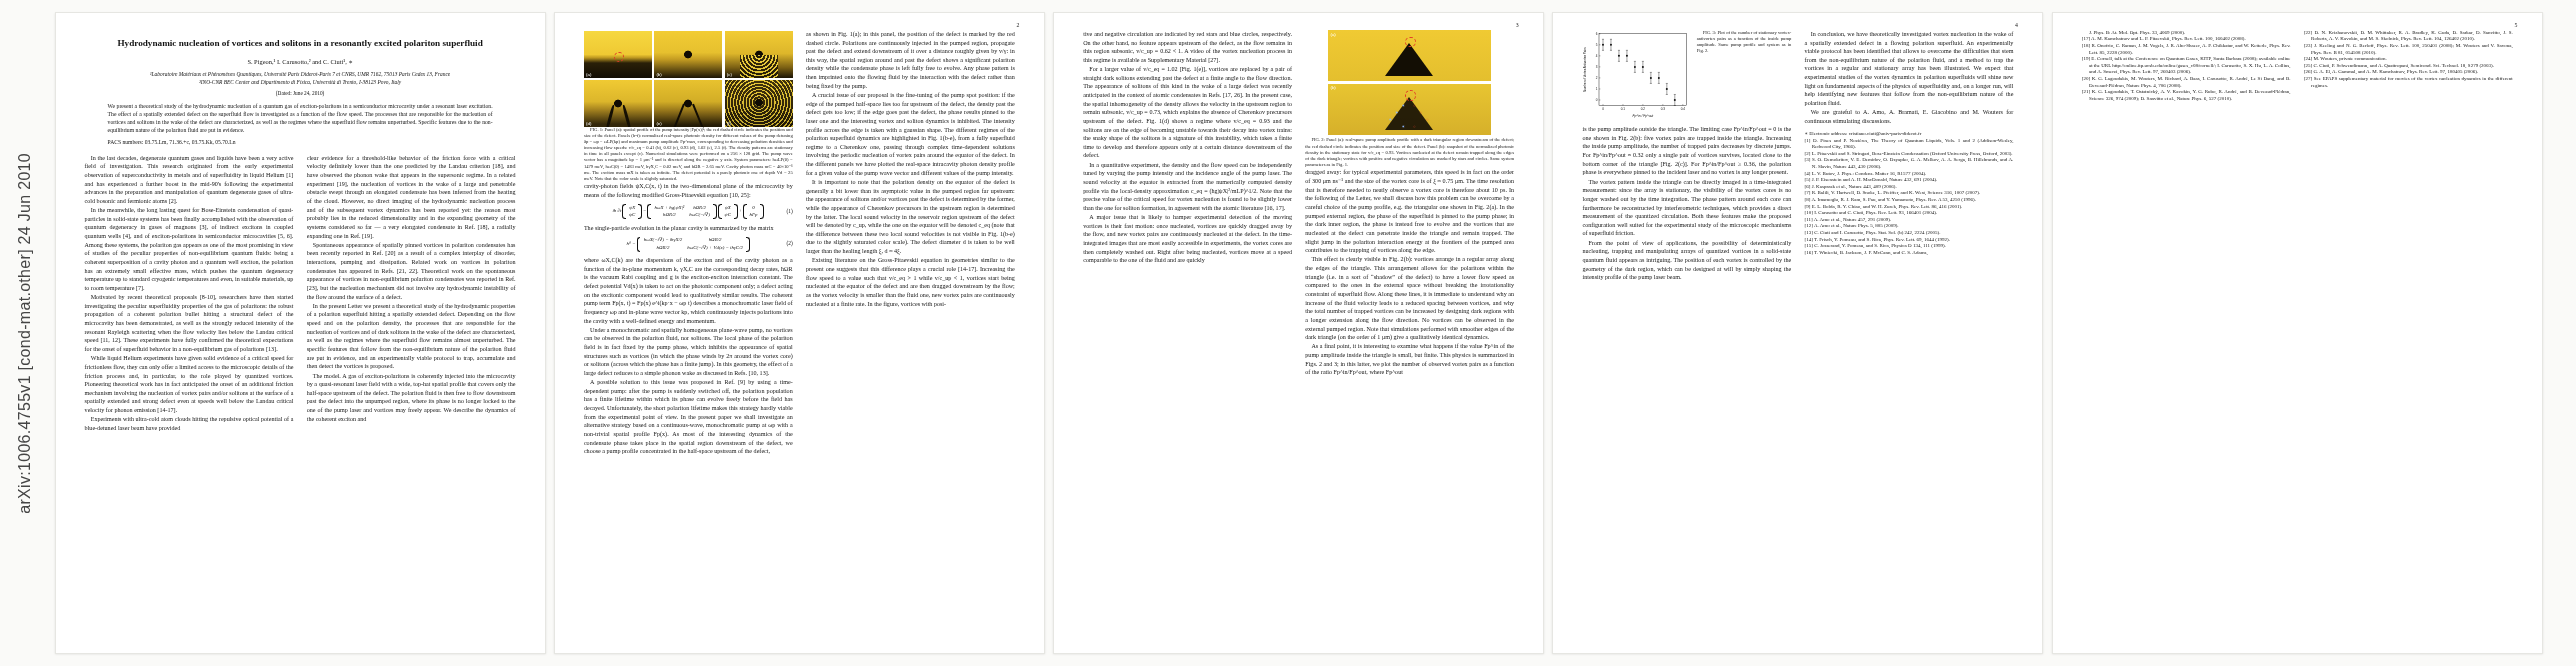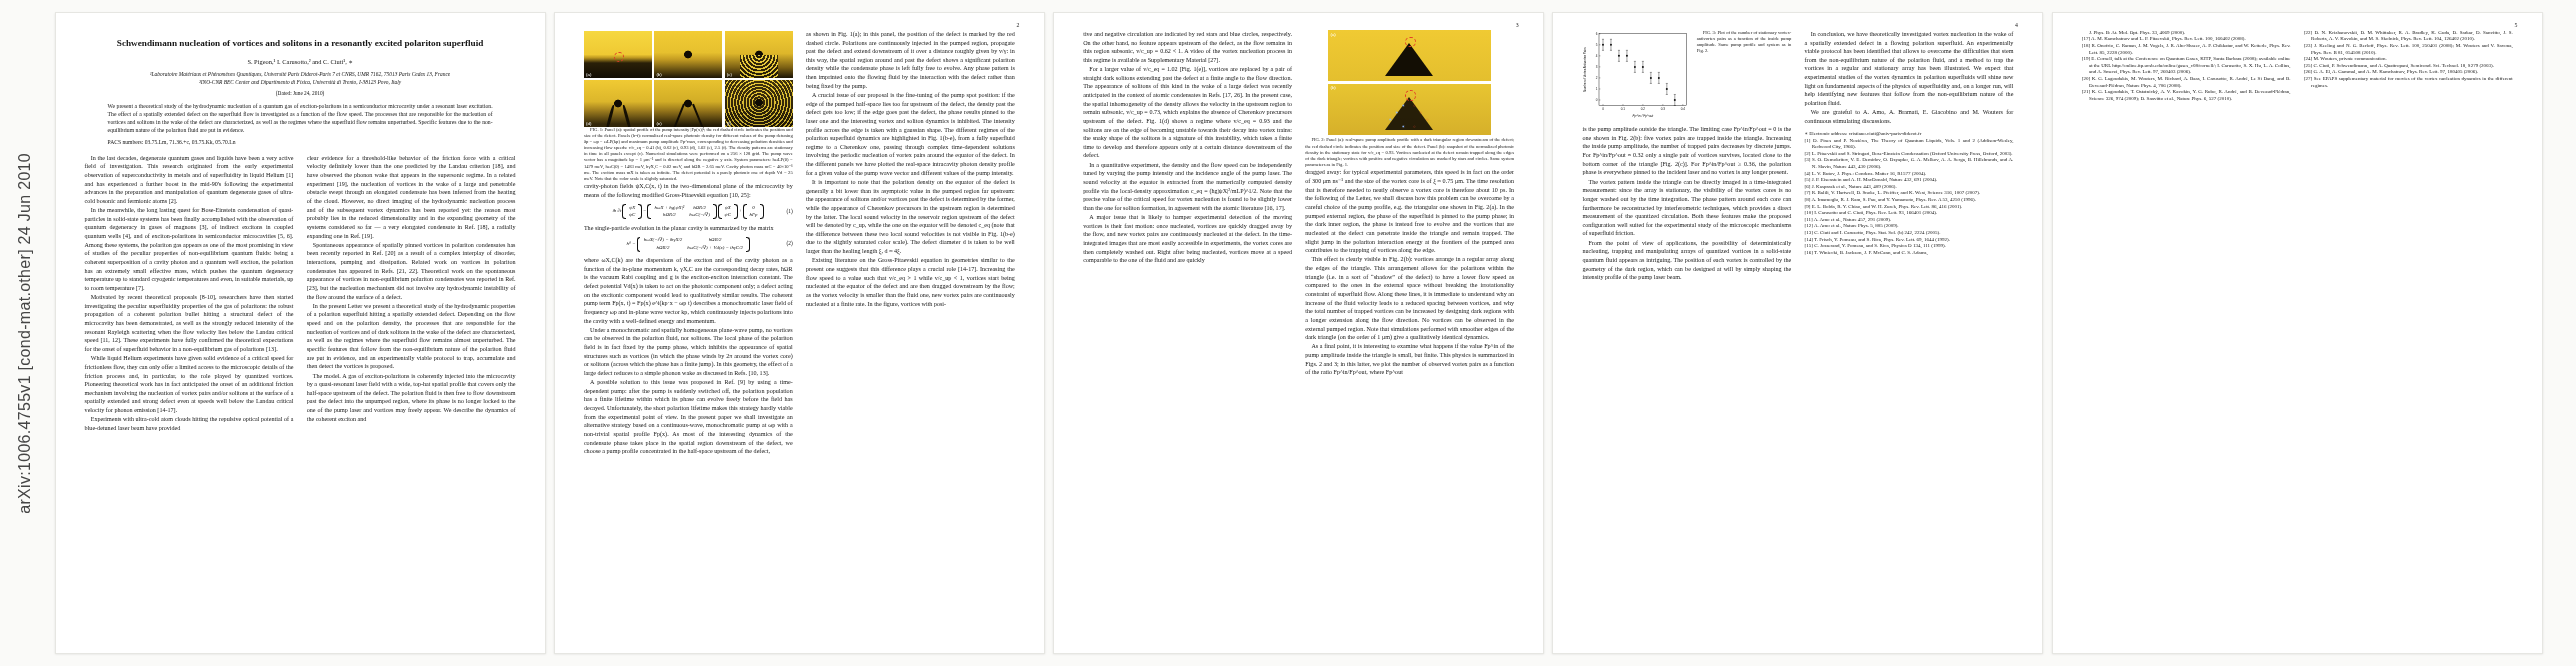--- a/index.html
+++ b/index.html
@@ -104,21 +104,21 @@
 </head>
 <body>
 
 <div class="banner">
   <span>arXiv:1006.4755v1  [cond-mat.other]  24 Jun 2010</span>
 </div>
 
 <div class="pages">
 
   <div class="page">
-    <div class="title">Schwendimann nucleation of vortices and solitons in a resonantly excited polariton superfluid</div>
+    <div class="title">Hydrodynamic nucleation of vortices and solitons in a resonantly excited polariton superfluid</div>
     <div class="authors">S. Pigeon,¹ I. Carusotto,² and C. Ciuti¹, ∗</div>
     <div class="affil">¹Laboratoire Matériaux et Phénomènes Quantiques, Université Paris Diderot-Paris 7 et CNRS, UMR 7162, 75013 Paris Cedex 13, France</div>
     <div class="affil">²INO-CNR BEC Center and Dipartimento di Fisica, Università di Trento, I-38123 Povo, Italy</div>
     <div class="dated">(Dated: June 24, 2010)</div>
     <div class="abstract">We present a theoretical study of the hydrodynamic nucleation of a quantum gas of exciton-polaritons in a semiconductor microcavity under a resonant laser excitation. The effect of a spatially extended defect on the superfluid flow is investigated as a function of the flow speed. The processes that are responsible for the nucleation of vortices and solitons in the wake of the defect are characterized, as well as the regimes where the superfluid flow remains unperturbed. Specific features due to the non-equilibrium nature of the polariton fluid are put in evidence.</div>
     <div class="pacs">PACS numbers: 03.75.Lm, 71.36.+c, 03.75.Kk, 05.70.Ln</div>
     <div class="cols">
       <div class="col">
           <p>In the last decades, degenerate quantum gases and liquids have been a very active field of investigation. This research originated from the early experimental observation of superconductivity in metals and of superfluidity in liquid Helium [1] and has experienced a further boost in the mid-90's following the experimental advances in the preparation and manipulation of quantum degenerate gases of ultra-cold bosonic and fermionic atoms [2].</p>
           <p>In the meanwhile, the long lasting quest for Bose-Einstein condensation of quasi-particles in solid-state systems has been finally accomplished with the observation of quantum degeneracy in gases of magnons [3], of indirect excitons in coupled quantum wells [4], and of exciton-polaritons in semiconductor microcavities [5, 6]. Among these systems, the polariton gas appears as one of the most promising in view of studies of the peculiar properties of non-equilibrium quantum fluids: being a coherent superposition of a cavity photon and a quantum well exciton, the polariton has an extremely small effective mass, which pushes the quantum degeneracy temperature up to standard cryogenic temperatures and even, in suitable materials, up to room temperature [7].</p>

